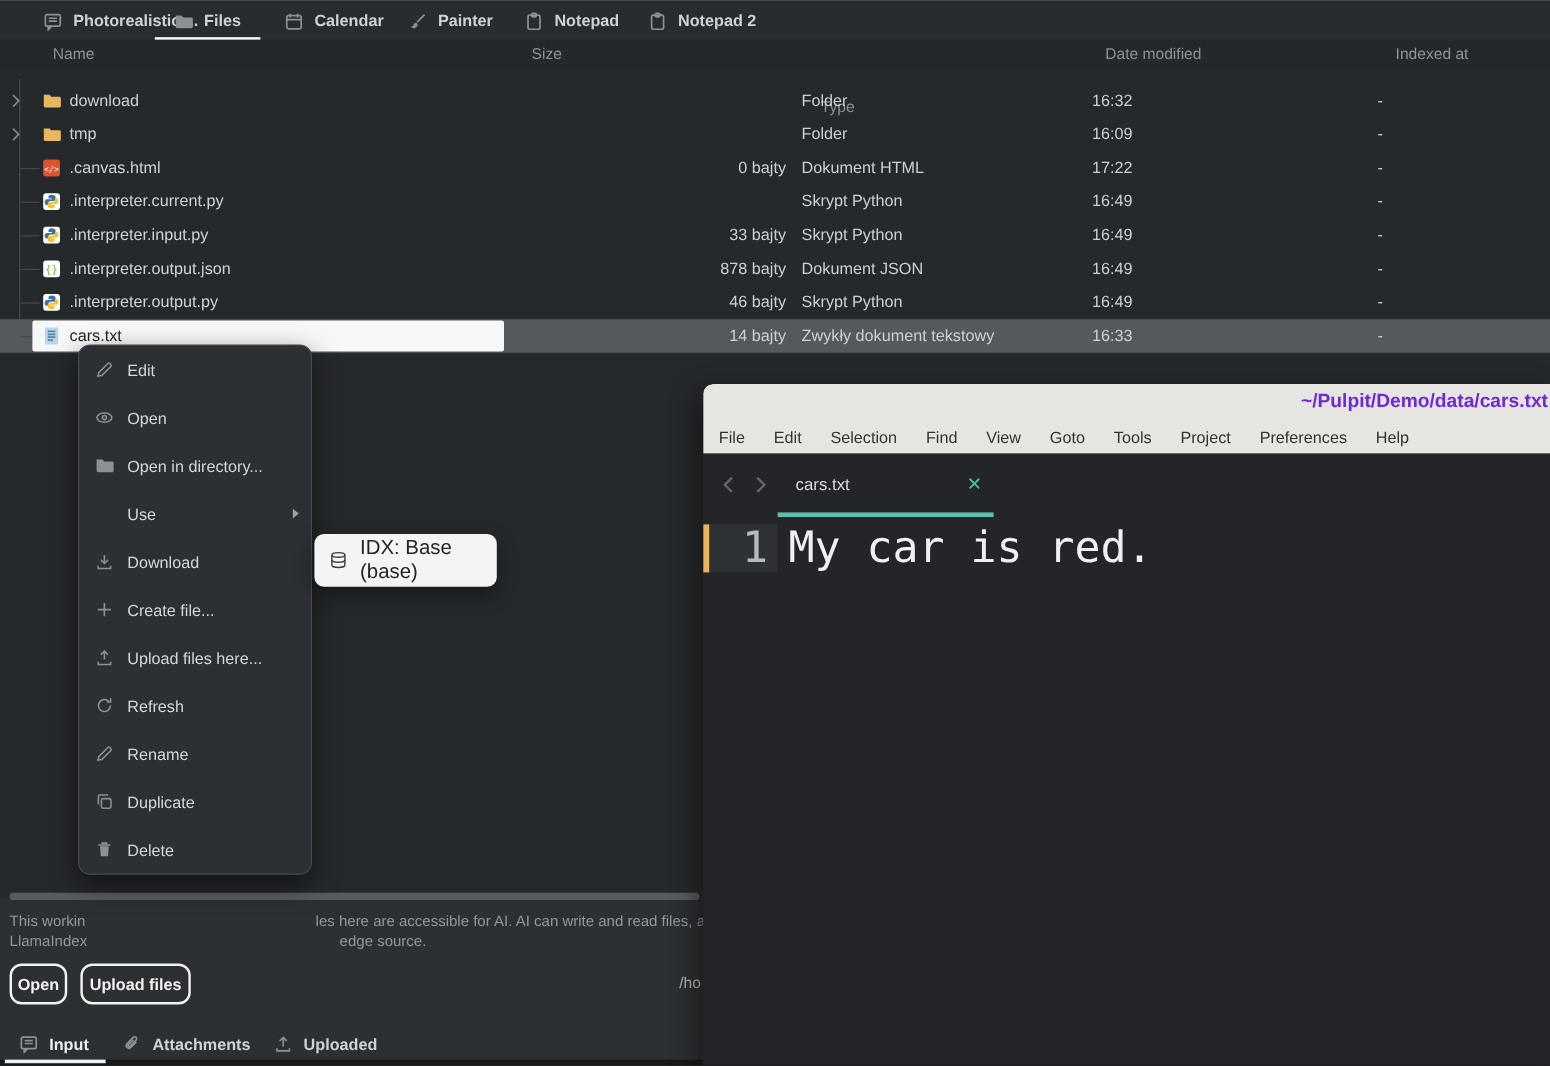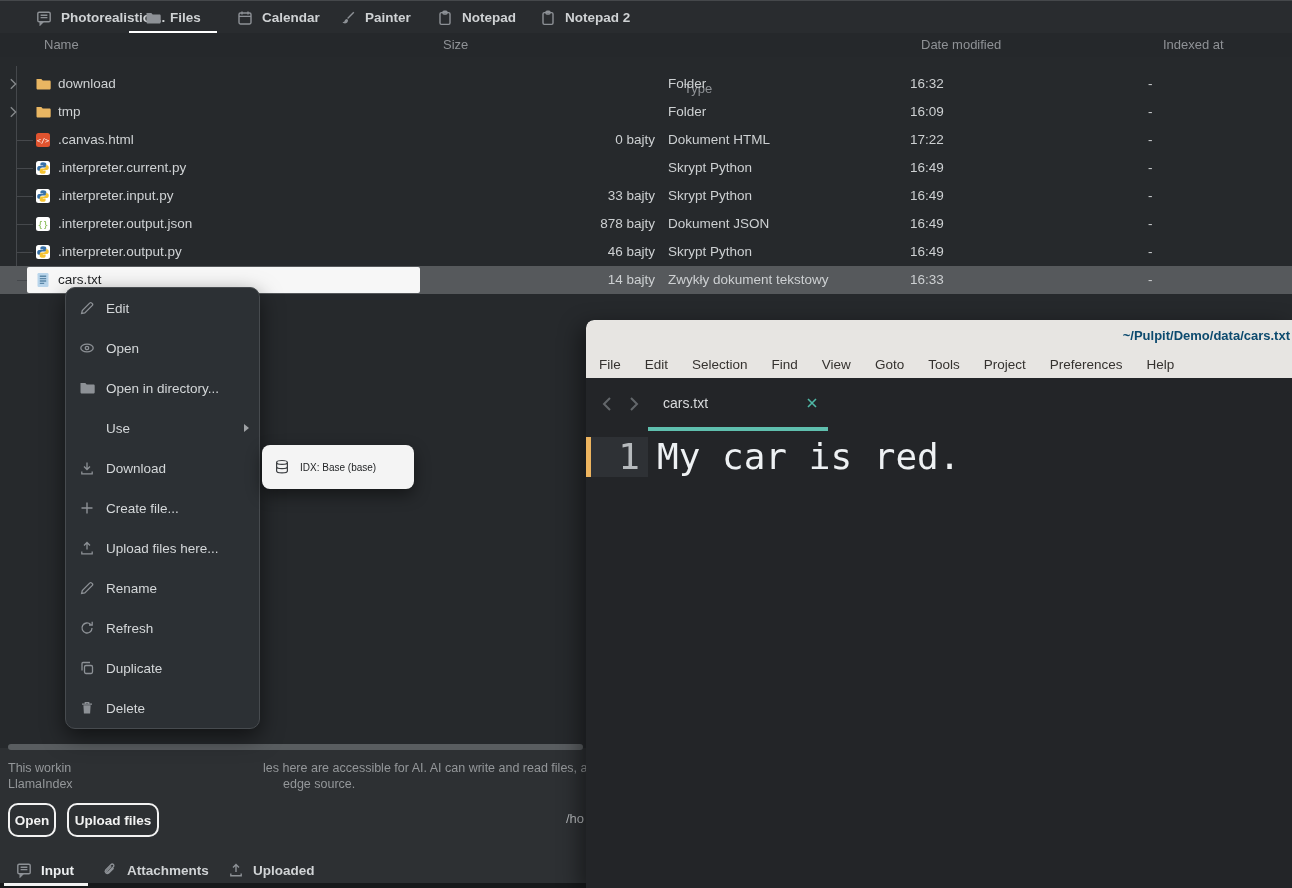--- a/index.html
+++ b/index.html
@@ -62,21 +62,21 @@
   .btab { position:absolute; top:0; height:30px; display:flex; align-items:center; gap:9px;
     font-size:13.5px; font-weight:700; color:#d0d3d5; }
   .btab .ticon { color:#8d9196; }
   .bottom-strip { position:absolute; left:0; top:883px; width:1292px; height:5px; background:#17191b; z-index:2; }
   .input-underline { position:absolute; left:4px; top:883px; width:84px; height:3px; background:#f2f2f2; z-index:3; }
 
   
   .editor { position:absolute; left:586px; top:320px; width:706px; height:568px; z-index:5;
     background:#232528; border-radius:8px 0 0 0; box-shadow:-6px 6px 22px rgba(0,0,0,.45); overflow:hidden; }
   .ed-title { height:30px; background:#e7e5e2; display:flex; align-items:center; justify-content:flex-end;
-    padding-right:2px; font-size:13px; font-weight:700; color:#0c4a6e; border-radius:8px 0 0 0; }
+    padding-right:2px; font-size:16px; font-weight:700; color:#6d28d9; border-radius:8px 0 0 0; }
   .ed-menu { height:28px; background:#e7e5e2; display:flex; align-items:center; padding-left:13px; gap:24px;
     font-size:13.5px; color:#35322f; }
   .ed-menu span { cursor:default; }
   .ed-tabbar { height:53px; position:relative; background:#232528; }
   .ed-nav { position:absolute; top:17px; width:14px; height:18px; color:#63676b; }
   .ed-nav.prev { left:14px; } .ed-nav.next { left:41px; }
   .ed-tab { position:absolute; left:62px; top:0; width:180px; height:53px; }
   .ed-tab .tlabel { position:absolute; left:15px; top:17px; font-size:14px; color:#d9dbdd; }
   .ed-tab .tclose { position:absolute; left:158px; top:19px; width:12px; height:12px; color:#4fb8a6; }
   .ed-tab::after { content:""; position:absolute; left:0; right:0; bottom:0; height:4px; background:#5fbfae; }
@@ -98,21 +98,21 @@
     font-size:13.5px; color:#d4d7d9; cursor:default; }
   .ctx-item .cicon { position:absolute; left:13px; width:16px; height:16px; color:#8d9196; }
   .ctx-item .clbl { margin-left:40px; }
   .ctx-item .arrow { position:absolute; right:10px; width:0; height:0;
     border-left:5px solid #9ea1a4; border-top:4px solid transparent; border-bottom:4px solid transparent; }
   .ctx-item.hl { background:#f2f2f2; color:#26282b; }
   .ctx-item.hl .arrow { border-left-color:#26282b; }
 
   .submenu { position:absolute; left:262px; top:445px; width:152px; height:44px; z-index:11;
     background:#f4f4f4; border-radius:8px; box-shadow:0 6px 16px rgba(0,0,0,.45);
-    display:flex; align-items:center; font-size:10px; color:#232527; }
+    display:flex; align-items:center; font-size:17px; color:#232527; }
   .submenu .cicon { position:absolute; left:12px; width:16px; height:16px; color:#3a3d40; }
   .submenu .clbl { margin-left:38px; }
 </style>
 </head>
 <body>
 
 <div class="topbar">
   <div class="toptab" style="left:20px">
     <span class="ticon">
       <svg width="16" height="16" viewBox="0 0 16 16" fill="none" stroke="currentColor" stroke-width="1.4">
@@ -452,33 +452,33 @@
       <svg width="16" height="16" viewBox="0 0 16 16" fill="none" stroke="currentColor" stroke-width="1.3">
           <path d="M8 9.5v-7M5 5.5l3-3 3 3"></path>
           <path d="M2.8 11.5v2.3h10.4v-2.3"></path>
         </svg>
     </span>
     <span class="clbl">Upload files here...</span>
   </div>
   <div class="ctx-item">
     <span class="cicon">
       <svg width="16" height="16" viewBox="0 0 16 16" fill="none" stroke="currentColor" stroke-width="1.3">
-          <path d="M2.6 13.4l.7-2.9 7.6-7.6a1.1 1.1 0 0 1 1.6 0l.9.9a1.1 1.1 0 0 1 0 1.6l-7.6 7.6z"></path>
-        </svg>
-    </span>
-    <span class="clbl">Rename</span>
-  </div>
-  <div class="ctx-item">
-    <span class="cicon">
-      <svg width="16" height="16" viewBox="0 0 16 16" fill="none" stroke="currentColor" stroke-width="1.3">
           <path d="M13 8a5 5 0 1 1-1.4-3.5"></path>
           <path d="M13.2 1.8v3.2h-3.2"></path>
         </svg>
     </span>
     <span class="clbl">Refresh</span>
+  </div>
+  <div class="ctx-item">
+    <span class="cicon">
+      <svg width="16" height="16" viewBox="0 0 16 16" fill="none" stroke="currentColor" stroke-width="1.3">
+          <path d="M2.6 13.4l.7-2.9 7.6-7.6a1.1 1.1 0 0 1 1.6 0l.9.9a1.1 1.1 0 0 1 0 1.6l-7.6 7.6z"></path>
+        </svg>
+    </span>
+    <span class="clbl">Rename</span>
   </div>
   <div class="ctx-item">
     <span class="cicon">
       <svg width="16" height="16" viewBox="0 0 16 16" fill="none" stroke="currentColor" stroke-width="1.3">
           <rect x="5.5" y="5.5" width="8" height="8" rx="1.4"></rect>
           <path d="M3 10.5v-7A1 1 0 0 1 4 2.5h7"></path>
         </svg>
     </span>
     <span class="clbl">Duplicate</span>
   </div>

